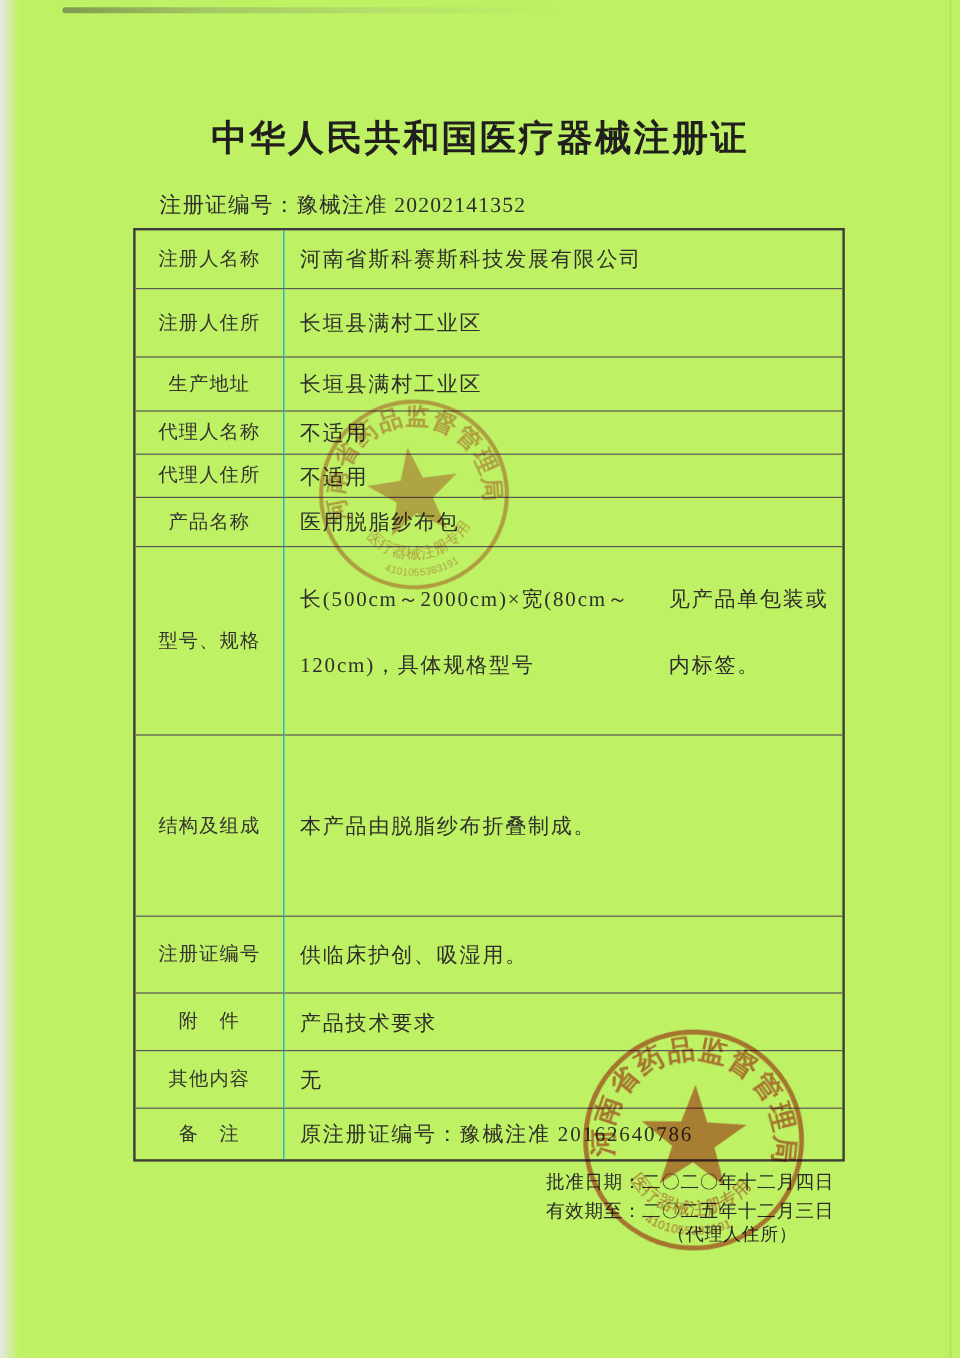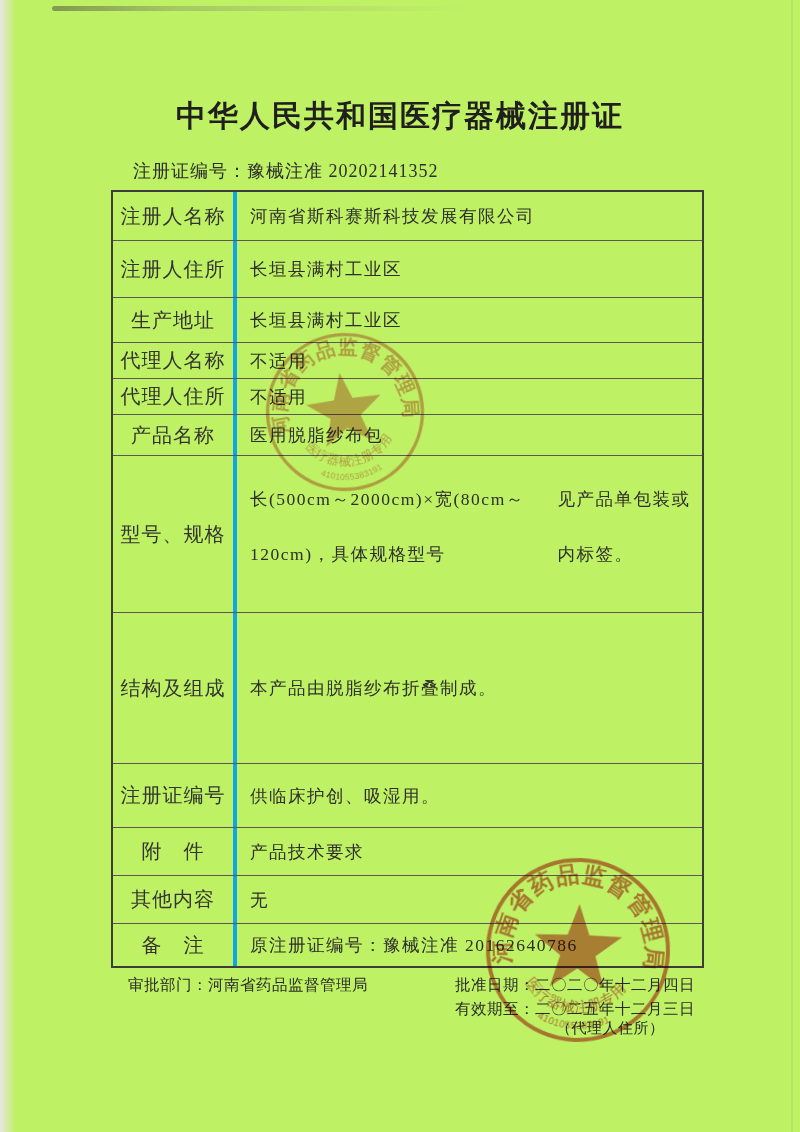--- a/index.html
+++ b/index.html
@@ -29,23 +29,23 @@
   .row:nth-child(3){height:45px;}
   .row:nth-child(4){height:36px;}
   .row:nth-child(5){height:36px;}
   .row:nth-child(6){height:41px;}
   .row:nth-child(7){height:157px;}
   .row:nth-child(8){height:151px;}
   .row:nth-child(9){height:64px;}
   .row:nth-child(10){height:48px;}
   .row:nth-child(11){height:48px;}
   .row:nth-child(12){height:43px;}
-  .label-cell{width:124px;flex:0 0 124px;border-right:4px solid #0ea5e9;box-sizing:border-box;
+  .label-cell{width:124px;flex:0 0 124px;border-right:1px solid #0ea5e9;box-sizing:border-box;
               display:flex;align-items:center;justify-content:center;text-align:left;
-              font-size:20px;letter-spacing:1px;color:#34332f;}
+              font-size:16px;letter-spacing:1px;color:#34332f;}
   .value-cell{flex:1;display:flex;align-items:center;padding:0 8px 0 13px;
               font-size:17.5px;letter-spacing:1.5px;color:#2f2e2a;}
   .row.model .value-cell{flex-direction:row;align-items:flex-start;justify-content:flex-start;
                          padding-top:16px;line-height:55px;}
   .row.model .value-cell span{display:block;}
 
   
   .f-dept{position:absolute;left:128px;top:975px;font-size:15.5px;letter-spacing:.5px;}
   .f-date{position:absolute;left:455px;top:975px;font-size:15.5px;letter-spacing:.5px;}
   .f-valid{position:absolute;left:455px;top:999px;font-size:15.5px;letter-spacing:.5px;}
@@ -122,23 +122,20 @@
     <div class="row">
       <div class="label-cell">其他内容</div>
       <div class="value-cell">无</div>
     </div>
     <div class="row">
       <div class="label-cell">备　注</div>
       <div class="value-cell">原注册证编号：豫械注准 20162640786</div>
     </div>
   </div>
 
-  <div class="f-dept">
-    <span>审批部门：</span><span>河南省药品监督管理局</span>
-  </div>
   <div class="f-date">
     <span>批准日期：</span><span>二〇二〇年十二月四日</span>
   </div>
   <div class="f-valid">
     <span>有效期至：</span><span>二〇二五年十二月三日</span>
   </div>
   <div class="f-sealnote">（代理人住所）</div>
 
   <div class="stamp stamp-upper">
     <svg width="172" height="172" viewBox="0 0 200 200">

